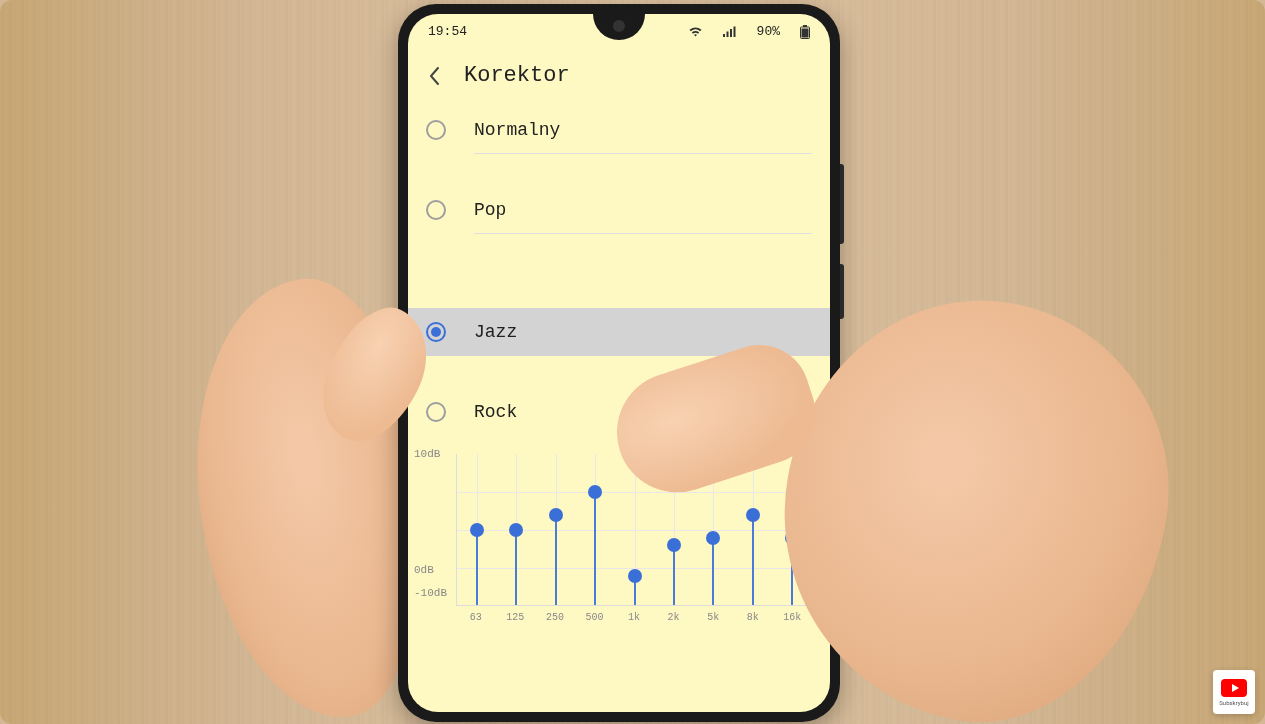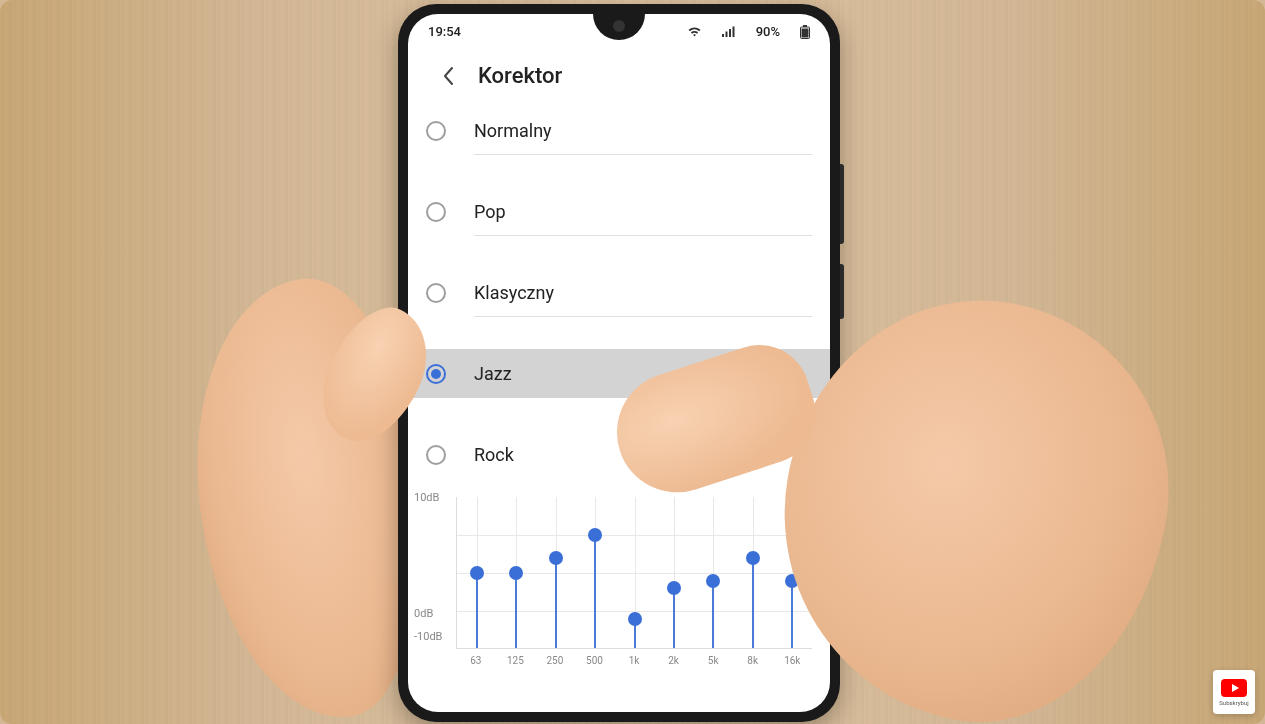--- a/index.html
+++ b/index.html
@@ -93,24 +93,25 @@
     right: -4px;
     top: 260px;
     width: 4px;
     height: 55px;
     background: #2a2a2a;
     border-radius: 0 3px 3px 0;
   }
   .screen {
     width: 100%;
     height: 100%;
-    background: #ffffff;
+    background: #fef9c3;
     border-radius: 30px;
     overflow: hidden;
     position: relative;
+    font-family: Liberation Mono, monospace;
   }
   .notch {
     position: absolute;
     left: 50%;
     top: 0;
     transform: translateX(-50%);
     width: 52px;
     height: 26px;
     background: #1a1a1a;
     border-radius: 0 0 28px 28px;
@@ -141,21 +142,21 @@
     align-items: center;
     gap: 20px;
   }
   .signal-icon, .wifi-icon, .battery-icon {
     display: inline-flex;
     align-items: center;
   }
   .header {
     display: flex;
     align-items: center;
-    padding: 20px 28px 18px;
+    padding: 20px 14px 18px;
     gap: 18px;
   }
   .back-arrow {
     width: 24px;
     height: 24px;
     display: flex;
     align-items: center;
     justify-content: center;
   }
   .header-title {
@@ -170,20 +171,21 @@
   }
   .option {
     display: flex;
     align-items: center;
     padding: 14px 18px;
     gap: 28px;
     position: relative;
   }
   .option.selected {
     background: #d3d3d3;
+    margin-top: 42px;
   }
   .option:not(.selected):not(:last-child) .option-label::after {
     content: "";
     position: absolute;
     left: 66px;
     right: 18px;
     bottom: 0;
     height: 1px;
     background: #e0e0e0;
   }
@@ -360,24 +362,20 @@
     </div>
 
     <div class="options" id="options-list">
         <div class="option">
           <div class="radio"></div>
           <div class="option-label">Normalny</div>
         </div>
         <div class="option">
           <div class="radio"></div>
           <div class="option-label">Pop</div>
-        </div>
-        <div class="option">
-          <div class="radio"></div>
-          <div class="option-label">Klasyczny</div>
         </div>
         <div class="option selected">
           <div class="radio checked"></div>
           <div class="option-label">Jazz</div>
         </div>
         <div class="option">
           <div class="radio"></div>
           <div class="option-label">Rock</div>
         </div>
       </div>

